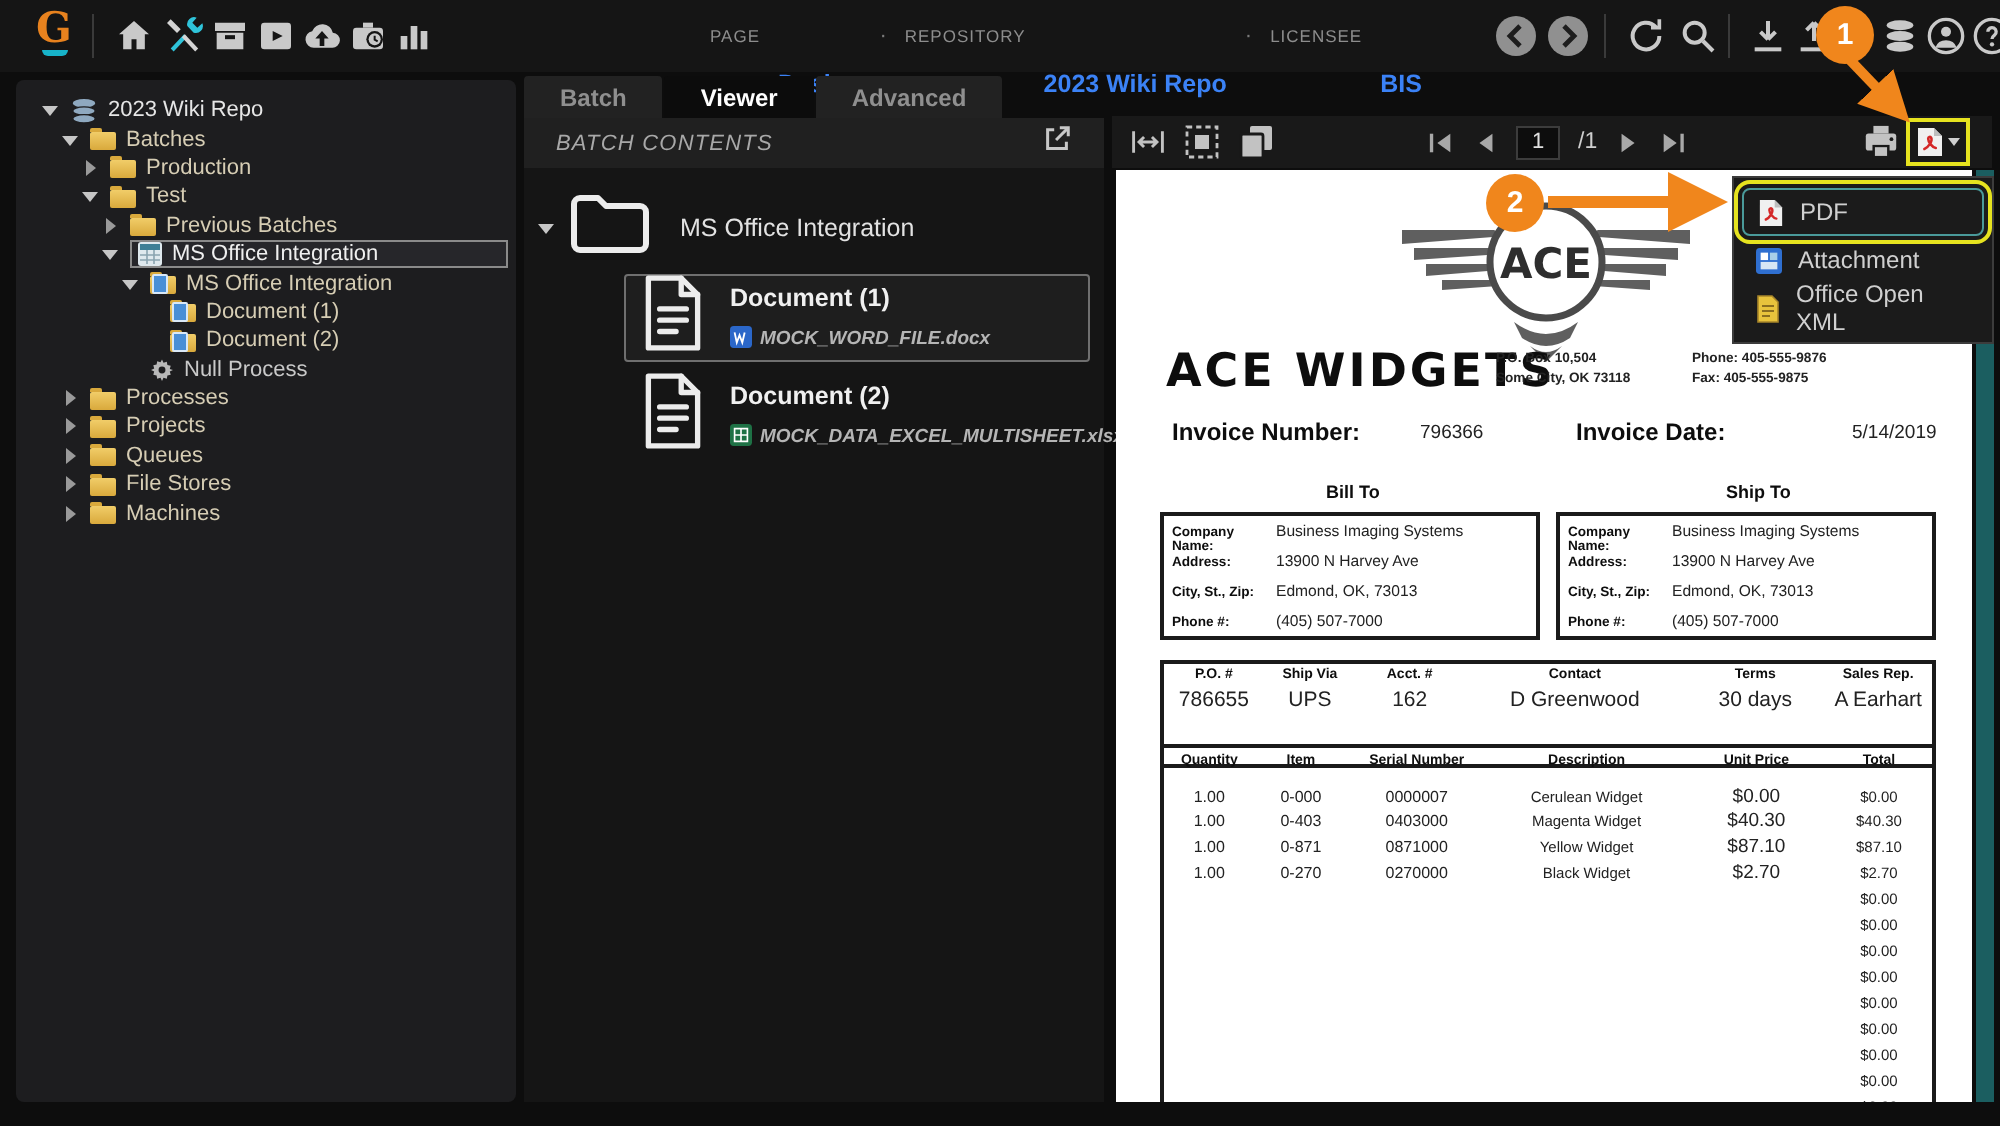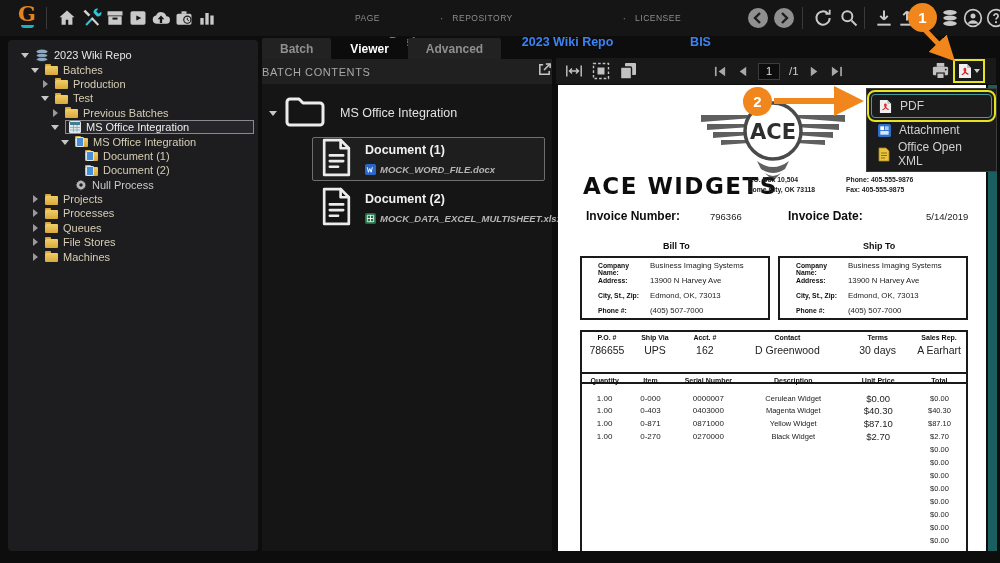--- a/index.html
+++ b/index.html
@@ -35,21 +35,21 @@
   .ticon svg { display:block; }
   .sel-wrap { display:flex; align-items:center; gap:5px; flex:1; margin-right:4px; border:1px solid #8a8a8a; background:#26262a; padding:0 3px; height:14px; color:#efefef; }
   .trow.white { color:#e6e6e6; }
   .trow.gray { color:#c9c9c9; }
 
   
   .middle { position:absolute; left:262px; top:38px; width:290px; height:513px; }
   .tabstrip { display:flex; height:21px; gap:1px; }
   .tab { padding:0 18px; display:flex; align-items:center; font-size:12px; font-weight:700; color:#8f8f8f; background:#222222; border-radius:2px 2px 0 0; }
   .tab.active { background:#0c0c0c; color:#ffffff; }
-  .bc-head { height:25px; background:#202020; display:flex; align-items:center; padding:0 0; }
+  .bc-head { height:25px; background:#202020; display:flex; align-items:center; padding:0 16px;font-style:italic; }
   .bc-head .t { font-size:11px; color:#a8a8a8; letter-spacing:.6px; flex:1; }
   .bc-head svg { width:15px; height:15px; }
   .bc-body { height:467px; background:#151515; position:relative; }
   .bc-folder-row { position:absolute; left:0; top:10px; display:flex; align-items:center; }
   .bc-folder-row .tw { margin-left:6px; }
   .bc-folder-row .bigfolder { margin-left:6px; }
   .bc-folder-row .lbl { margin-left:14px; font-size:12.5px; color:#e2e2e2; }
   .doc-card { position:absolute; left:50px; width:233px; height:44px; display:flex; align-items:center; gap:13px; padding:2px 8px; border:1px solid transparent; border-radius:2px; }
   .doc-card.selected { border-color:#6f6f6f; background:#1e1e1e; }
   .doc-title { font-size:12.5px; font-weight:700; color:#f0f0f0; }
@@ -83,21 +83,21 @@
   #arrow-overlay { position:absolute; left:0; top:0; width:1000px; height:563px; pointer-events:none; z-index:50; }
 
   
   .inv { position:absolute; font-family:"Liberation Sans", sans-serif; }
   .company-name { left:25px; top:88px; font-size:23px; font-weight:800; letter-spacing:1.5px; color:#0d0d0d; font-family:"DejaVu Sans", sans-serif; }
   .addr { font-size:6.8px; font-weight:700; color:#222; line-height:10px; }
   .inv-num-label, .inv-date-label { font-size:12px; font-weight:800; color:#0d0d0d; }
   .inv-val { font-size:9.5px; color:#222; }
   .bs-label { font-size:9px; font-weight:800; color:#0d0d0d; }
   .abox { position:absolute; width:190px; height:64px; border:2px solid #1a1a1a; }
-  .abox .row { display:flex; align-items:baseline; padding:2.5px 4px 0 4px; height:15px;margin-left:12px; }
+  .abox .row { display:flex; align-items:baseline; padding:2.5px 4px 0 4px; height:15px; }
   .abox .k { font-size:6.8px; font-weight:800; color:#0d0d0d; width:52px; flex:none; }
   .abox .v { font-size:7.8px; color:#222; }
   .otable { position:absolute; left:22px; top:245px; width:388px; height:54px; border:2px solid #1a1a1a; }
   .otable .hr, .otable .vr { display:flex; }
   .otable .hr span { font-size:7px; font-weight:800; text-align:center; padding-top:2px; color:#0d0d0d; }
   .otable .vr span { font-size:10.5px; color:#222; padding-top:3px; }
   .oc1{width:13%;} .oc2{width:12%;} .oc3{width:14%;} .oc4{width:29%;} .oc5{width:18%;} .oc6{width:14%;}
   .ltable { position:absolute; left:22px; top:287px; width:388px; border:2px solid #1a1a1a; border-collapse:collapse; }
   .ltable th { font-size:7px; font-weight:800; color:#0d0d0d; padding:3px 0 4px 0; text-align:center; }
   .ltable td { font-size:8px; color:#222; text-align:center; height:13px; padding:0; }
@@ -300,26 +300,26 @@
         <svg width="12" height="12" viewBox="0 0 16 16">
           <path fill="#b8b8b8" d="M8 1l1 2.1 2.2-.6.4 2.2 2.2.4-.6 2.2L15.3 8l-2.1 1 .6 2.2-2.2.4-.4 2.2-2.2-.6L8 15.3l-1-2.1-2.2.6-.4-2.2-2.2-.4.6-2.2L.7 8l2.1-1-.6-2.2 2.2-.4.4-2.2 2.2.6z"></path>
           <circle cx="8" cy="8" r="2.3" fill="#1d1d1f"></circle>
         </svg>
       </span>
     <span class="tlabel">Null Process</span>
   </div>
   <div class="trow" style="--lv:1">
     <span class="tw closed"></span>
     <span class="ticon fold"></span>
-    <span class="tlabel">Projects</span>
+    <span class="tlabel">Processes</span>
   </div>
   <div class="trow" style="--lv:1">
     <span class="tw closed"></span>
     <span class="ticon fold"></span>
-    <span class="tlabel">Processes</span>
+    <span class="tlabel">Projects</span>
   </div>
   <div class="trow" style="--lv:1">
     <span class="tw closed"></span>
     <span class="ticon fold"></span>
     <span class="tlabel">Queues</span>
   </div>
   <div class="trow" style="--lv:1">
     <span class="tw closed"></span>
     <span class="ticon fold"></span>
     <span class="tlabel">File Stores</span>

